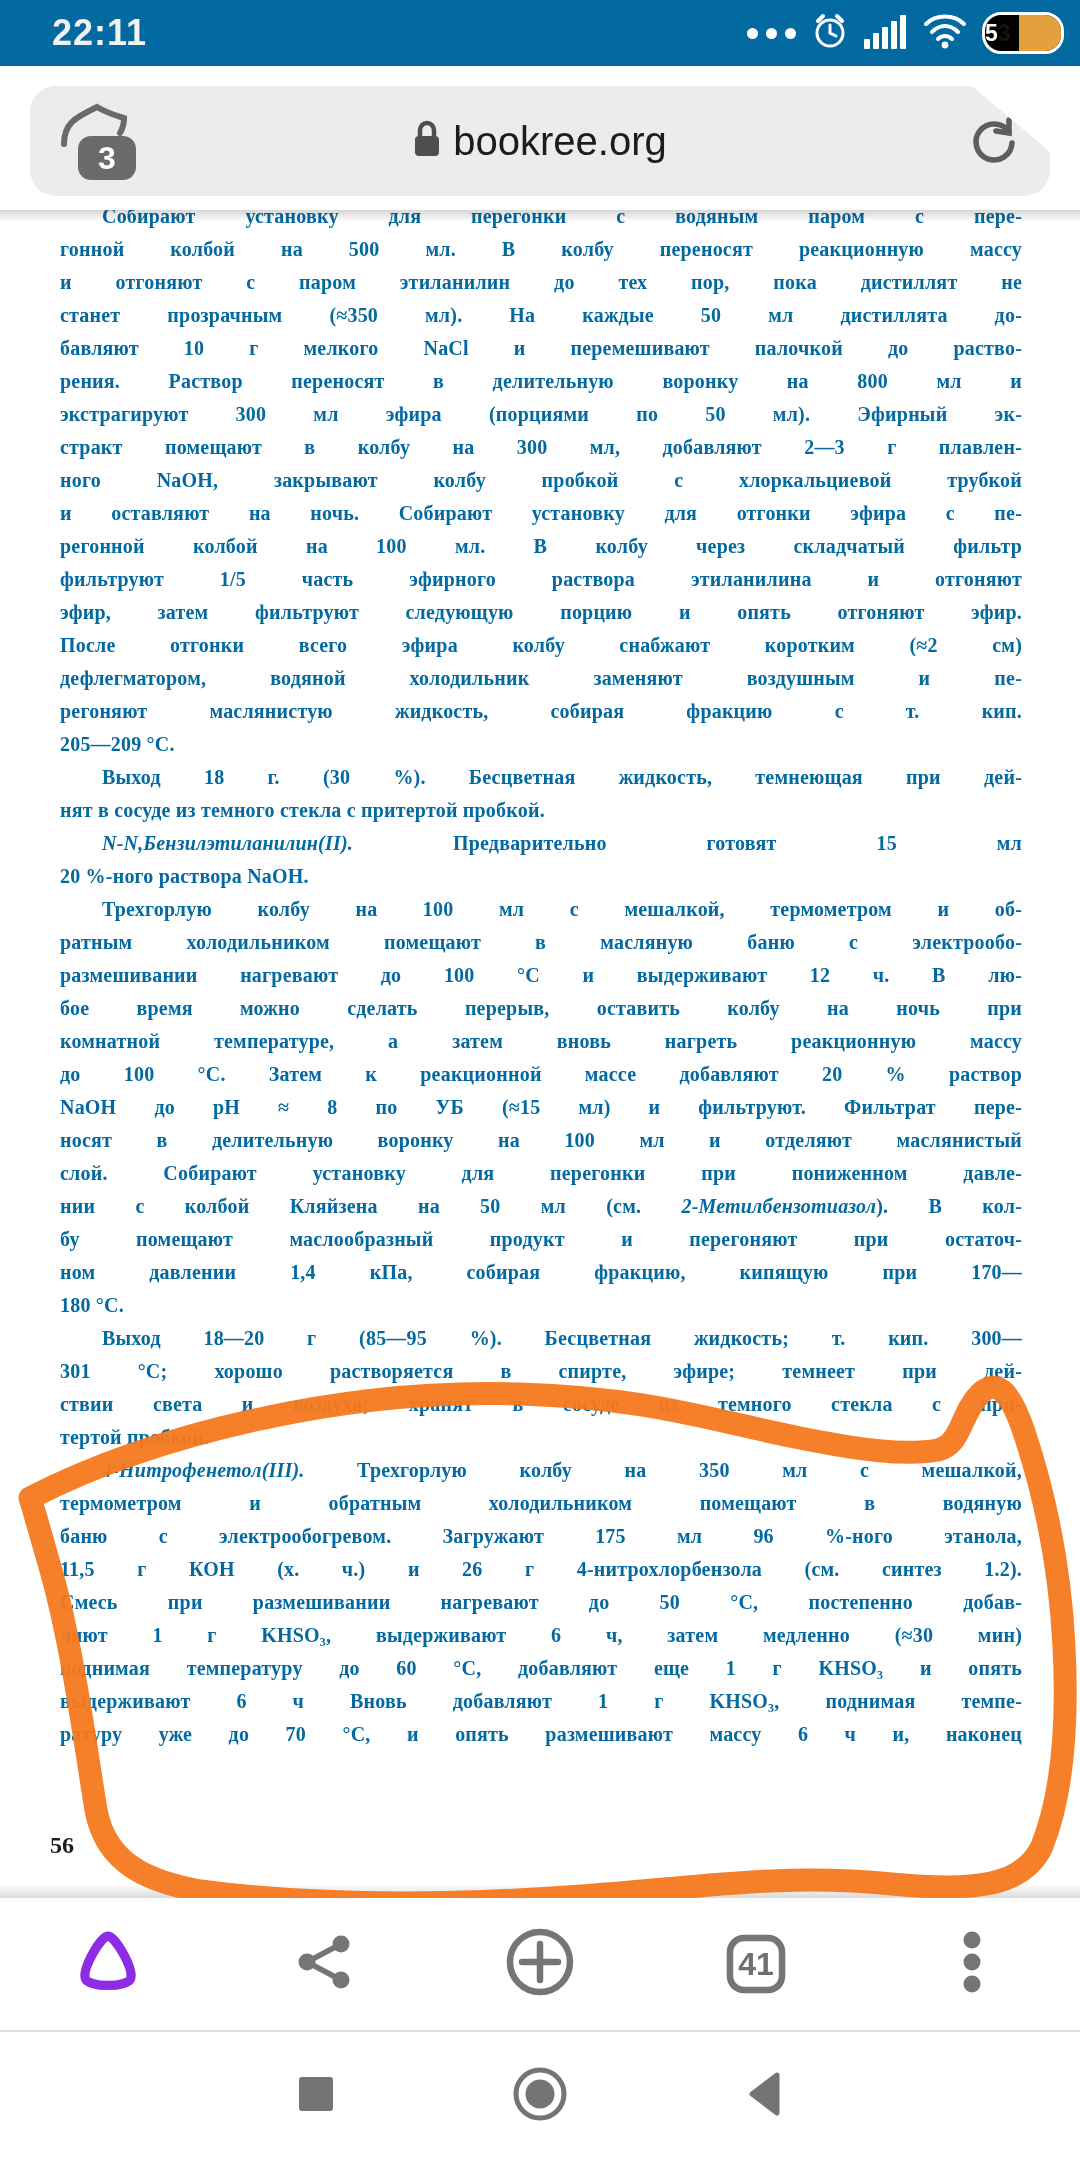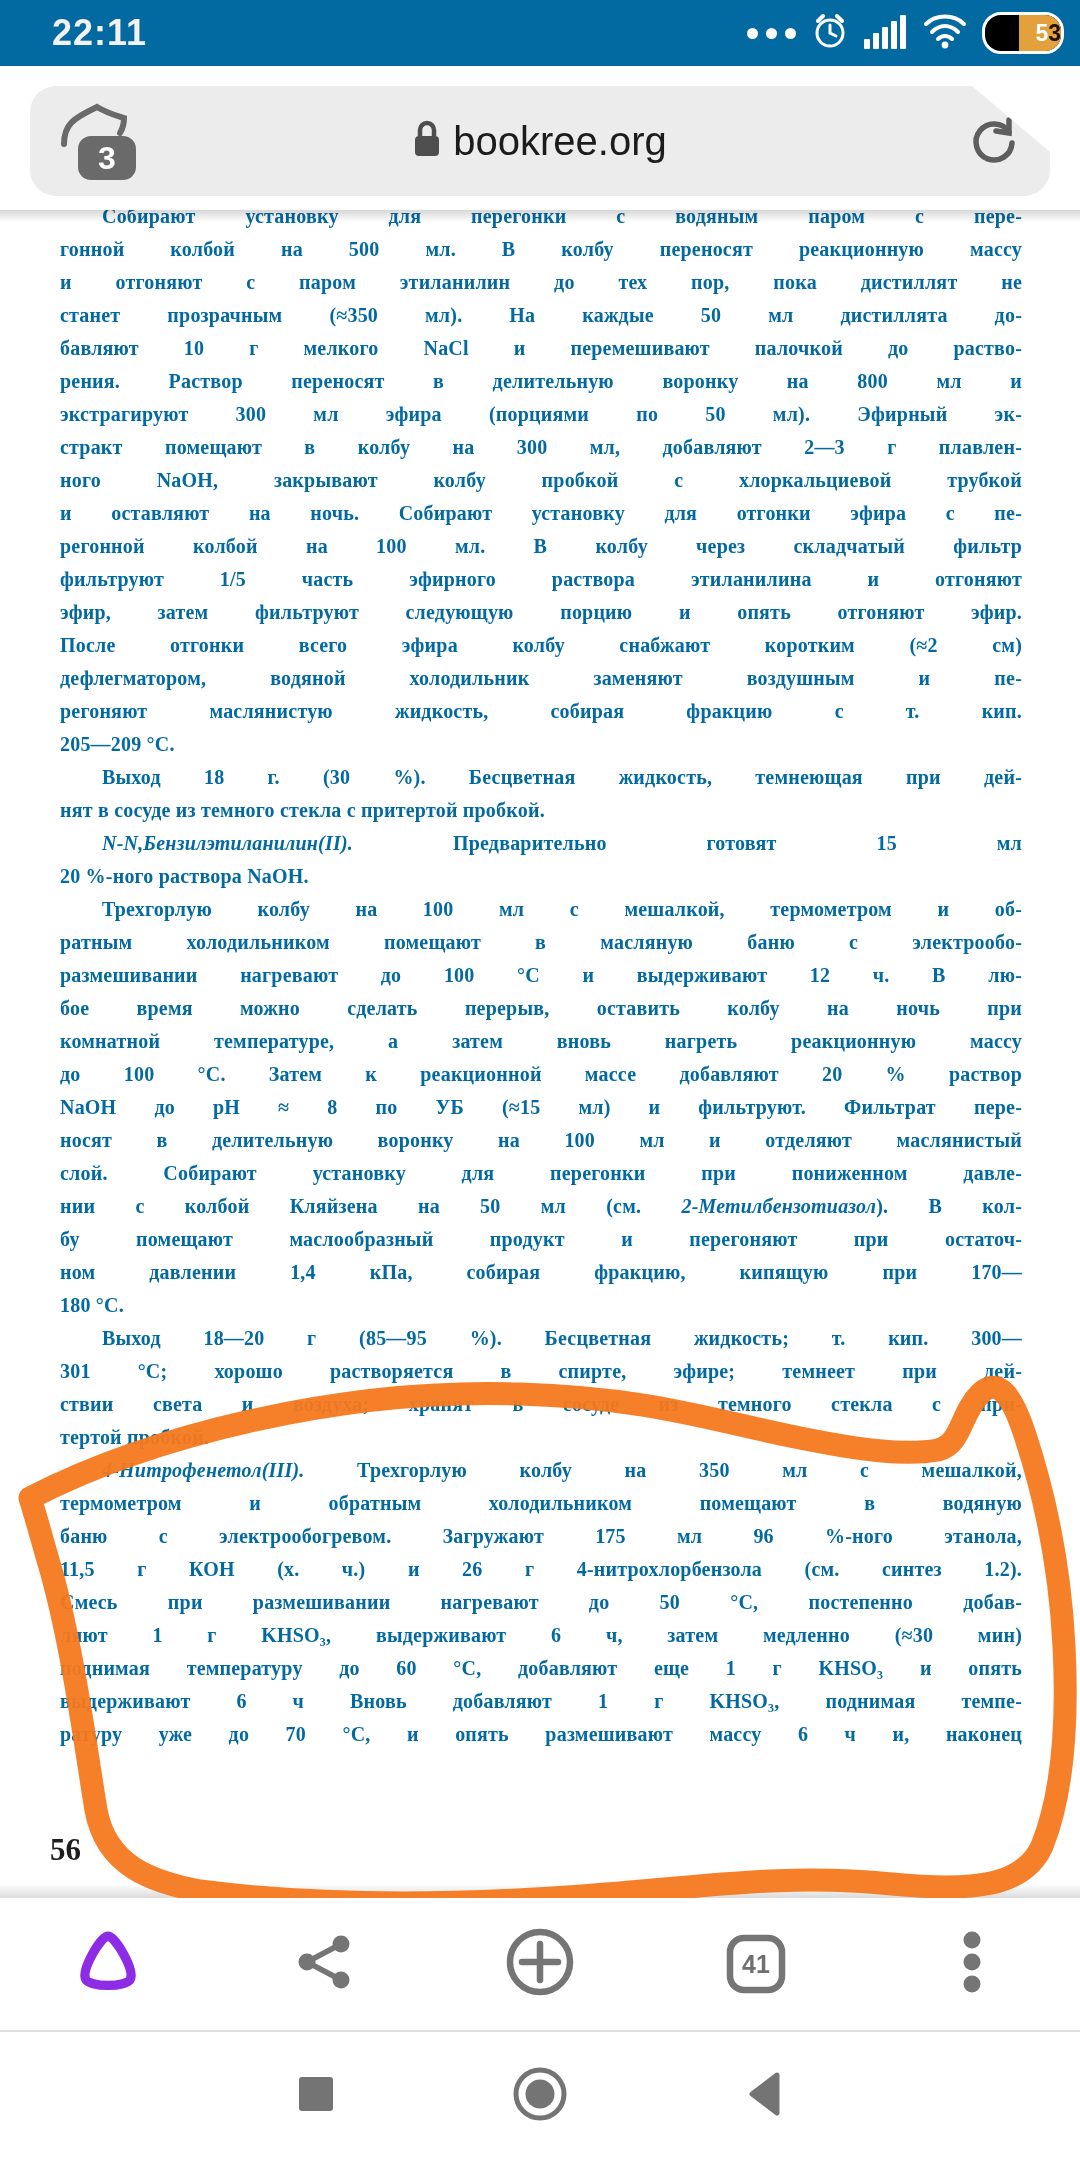--- a/index.html
+++ b/index.html
@@ -7,21 +7,21 @@
        font-family:"Liberation Sans",sans-serif;}
 
   
   .status-bar{position:absolute;left:0;top:0;width:1080px;height:66px;background:#0369a1;
     display:flex;align-items:center;justify-content:space-between;z-index:20;}
   .sb-time{color:#f2f2f2;font-size:36px;font-weight:bold;margin-left:52px;letter-spacing:1px;}
   .sb-right{display:flex;align-items:center;gap:14px;margin-right:16px;color:#fff;}
   .sb-dots{display:flex;gap:8px;}
   .sb-dots i{width:11px;height:11px;border-radius:50%;background:#fff;}
   .battery{position:relative;width:76px;height:36px;border:3px solid #fff;border-radius:19px;
-    overflow:hidden;display:flex;align-items:center;justify-content:flex-end;background:#000;}
+    overflow:hidden;display:flex;align-items:center;justify-content:flex-start;background:#000;}
   .battery .fill{position:absolute;right:0;top:0;bottom:0;width:55%;background:#E2A13D;}
   .battery .num{position:relative;font-size:23px;font-weight:bold;line-height:1;}
   .battery .num .n1{color:#fff;} .battery .num .n2{color:#1c1206;}
 
   
   .header{position:absolute;left:0;top:66px;width:1080px;height:144px;background:#fff;z-index:20;}
   .omnibox{position:absolute;left:30px;top:20px;width:1020px;height:110px;background:#ECECEC;
     border-radius:26px;}
   .omni-cut{position:absolute;left:972px;top:20px;width:78px;height:66px;background:#fff;
     clip-path:polygon(0 0,100% 0,100% 100%);}
@@ -36,34 +36,34 @@
     overflow:hidden;z-index:1;}
   .page-topshadow{position:absolute;left:0;top:0;width:100%;height:12px;
     background:linear-gradient(to bottom,rgba(0,0,0,0.16),rgba(0,0,0,0));}
   .book{margin:-10px 58px 0 60px;font-family:"Liberation Serif","DejaVu Serif",serif;
     font-weight:700;font-size:20px;line-height:33px;color:#0369a1;letter-spacing:.2px;}
   .bline{text-align:justify;text-align-last:justify;white-space:normal;}
   .bline.end{text-align-last:left;}
   .bline.ind{padding-left:42px;}
   .bline .it{font-style:italic;}
   .page-num{position:absolute;left:50px;top:1622px;font-family:"Liberation Serif",serif;
-    font-weight:700;font-size:31px;color:#1d1d1d;}
+    font-weight:700;font-size:24px;color:#1d1d1d;}
   .page-botshadow{position:absolute;left:0;bottom:0;width:100%;height:14px;
     background:linear-gradient(to bottom,rgba(0,0,0,0),rgba(0,0,0,0.14));}
 
   
   .annotation{position:absolute;left:0;top:0;width:1080px;height:2160px;z-index:5;
     pointer-events:none;}
 
   
   .toolbar{position:absolute;left:0;top:1898px;width:1080px;height:132px;background:#fff;
     display:flex;align-items:center;z-index:20;}
   .tb-item{width:216px;display:flex;align-items:center;justify-content:center;}
   .tab-box{position:relative;width:64px;height:64px;display:flex;align-items:center;justify-content:center;}
-  .tab-box .cnt{position:absolute;font-size:25px;font-weight:bold;color:#6f6f6f;}
+  .tab-box .cnt{position:absolute;font-size:32px;font-weight:bold;color:#6f6f6f;}
   .divider{position:absolute;left:0;top:2030px;width:1080px;height:2px;background:#dedede;z-index:20;}
 
   
   .navbar{position:absolute;left:0;top:2032px;width:1080px;height:128px;background:#fff;
     display:flex;align-items:center;justify-content:center;gap:164px;z-index:20;}
   .nav-cell{width:60px;height:60px;display:flex;align-items:center;justify-content:center;}
 </style>
 </head>
 <body>
 

